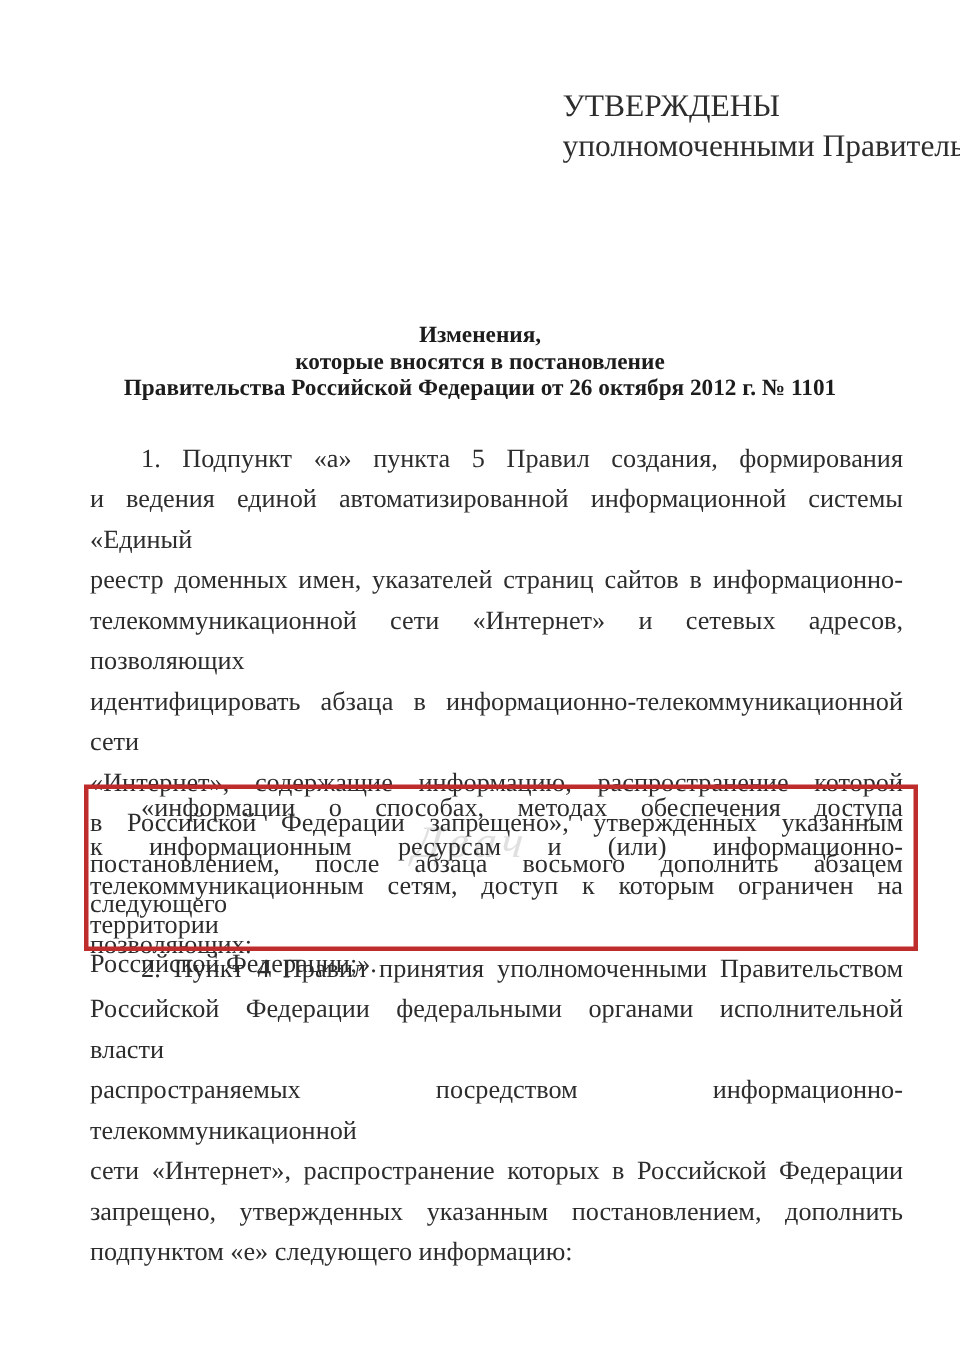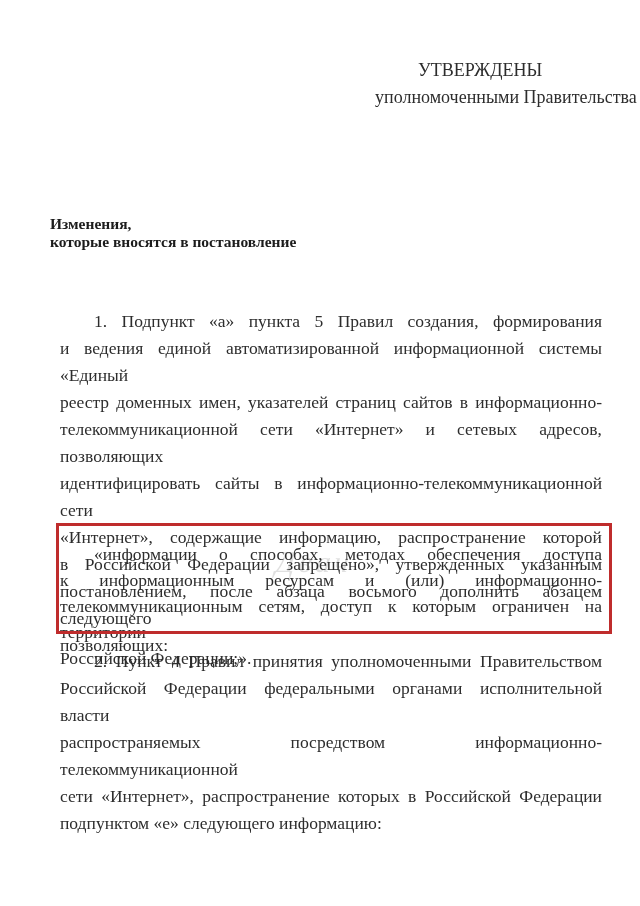--- a/index.html
+++ b/index.html
@@ -11,50 +11,51 @@
     font-family: "Liberation Serif", serif;
     color: #2d2d2d;
     overflow: hidden;
   }
   
   .approval {
     position: absolute;
     left: 375px;
     top: 57px;
     width: 210px;
-    text-align: center;
-    font-size: 18px;
+    text-align: left;
+    font-size: 21px;
     line-height: 27px;
   }
   .approval div { white-space: nowrap; }
   
   .doc-title {
     position: absolute;
     left: 50px;
     top: 215px;
     width: 540px;
+    text-align: center;
     font-weight: bold;
     font-size: 15.5px;
     line-height: 17.5px;
     color: #1c1c1c;
   }
   .doc-title div { white-space: nowrap; }
   
   .block {
     position: absolute;
     left: 60px;
     width: 542px;
     font-size: 17.5px;
   }
   .p1      { top: 292px; line-height: 27px; }
   .boxtext { top: 525px; line-height: 26px; }
   .p2      { top: 632px; line-height: 27px; }
   .jl { text-align: justify; text-align-last: justify; }
   .jl.end { text-align-last: left; }
-  .ind { text-indent: 34px; margin-top: 16px; }
+  .ind { text-indent: 34px; }
   
   .redbox {
     position: absolute;
     left: 56px;
     top: 523px;
     width: 556px;
     height: 111px;
     border: 3.5px solid #bf2c2c;
     box-sizing: border-box;
     pointer-events: none;
@@ -80,44 +81,46 @@
   <div class="watermark">Двач</div>
 
   <div class="approval">
     <div>УТВЕРЖДЕНЫ</div>
     <div>уполномоченными Правительства</div>
   </div>
 
   <div class="doc-title">
     <div>Изменения,</div>
     <div>которые вносятся в постановление</div>
+    <div>Правительства Российской Федерации от 26 октября 2012 г. № 1101</div>
   </div>
 
   <div class="block p1">
     <div class="jl ind">1. Подпункт «а» пункта 5 Правил создания, формирования</div>
     <div class="jl">и ведения единой автоматизированной информационной системы «Единый</div>
     <div class="jl">реестр доменных имен, указателей страниц сайтов в информационно-</div>
     <div class="jl">телекоммуникационной сети «Интернет» и сетевых адресов, позволяющих</div>
-    <div class="jl">идентифицировать сайты в информационно-телекоммуникационной сети</div>
+    <div class="jl">идентифицировать абзаца в информационно-телекоммуникационной сети</div>
     <div class="jl">«Интернет», содержащие информацию, распространение которой</div>
     <div class="jl">в Российской Федерации запрещено», утвержденных указанным</div>
     <div class="jl">постановлением, после абзаца восьмого дополнить абзацем следующего</div>
     <div class="jl end">позволяющих:</div>
   </div>
 
   <div class="block boxtext">
     <div class="jl ind">«информации о способах, методах обеспечения доступа</div>
     <div class="jl">к информационным ресурсам и (или) информационно-</div>
     <div class="jl">телекоммуникационным сетям, доступ к которым ограничен на территории</div>
     <div class="jl end">Российской Федерации;».</div>
   </div>
 
   <div class="redbox"></div>
 
   <div class="block p2">
     <div class="jl ind">2. Пункт 4 Правил принятия уполномоченными Правительством</div>
     <div class="jl">Российской Федерации федеральными органами исполнительной власти</div>
     <div class="jl">распространяемых посредством информационно-телекоммуникационной</div>
     <div class="jl">сети «Интернет», распространение которых в Российской Федерации</div>
+    <div class="jl">запрещено, утвержденных указанным постановлением, дополнить</div>
     <div class="jl end">подпунктом «е» следующего информацию:</div>
   </div>
 
 </div>
 
 </body></html>

